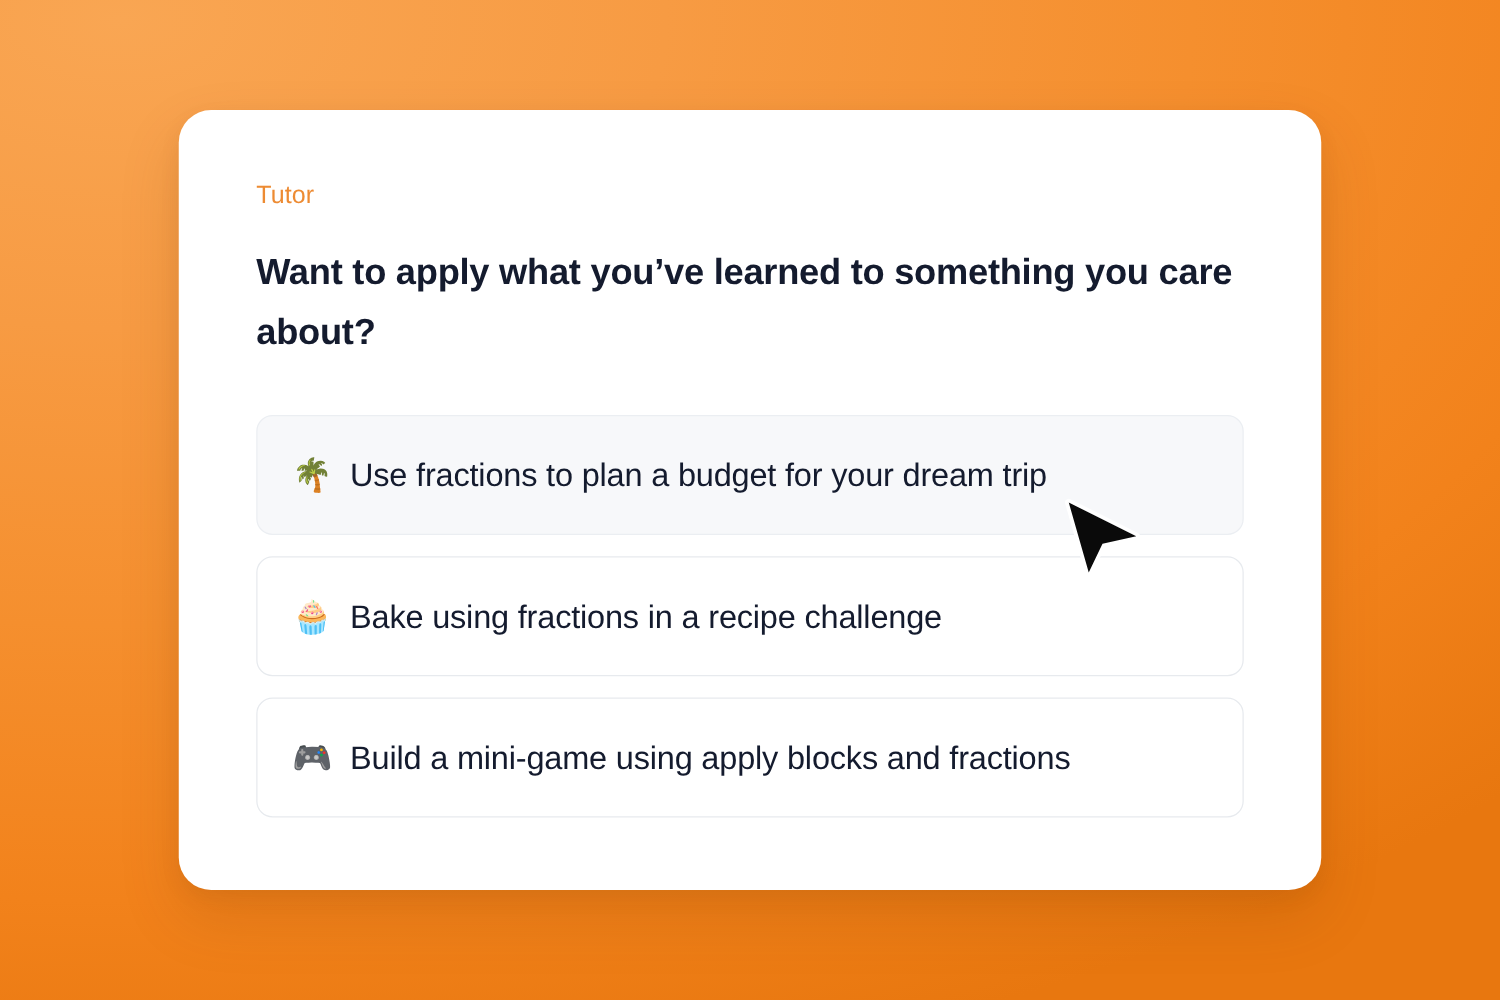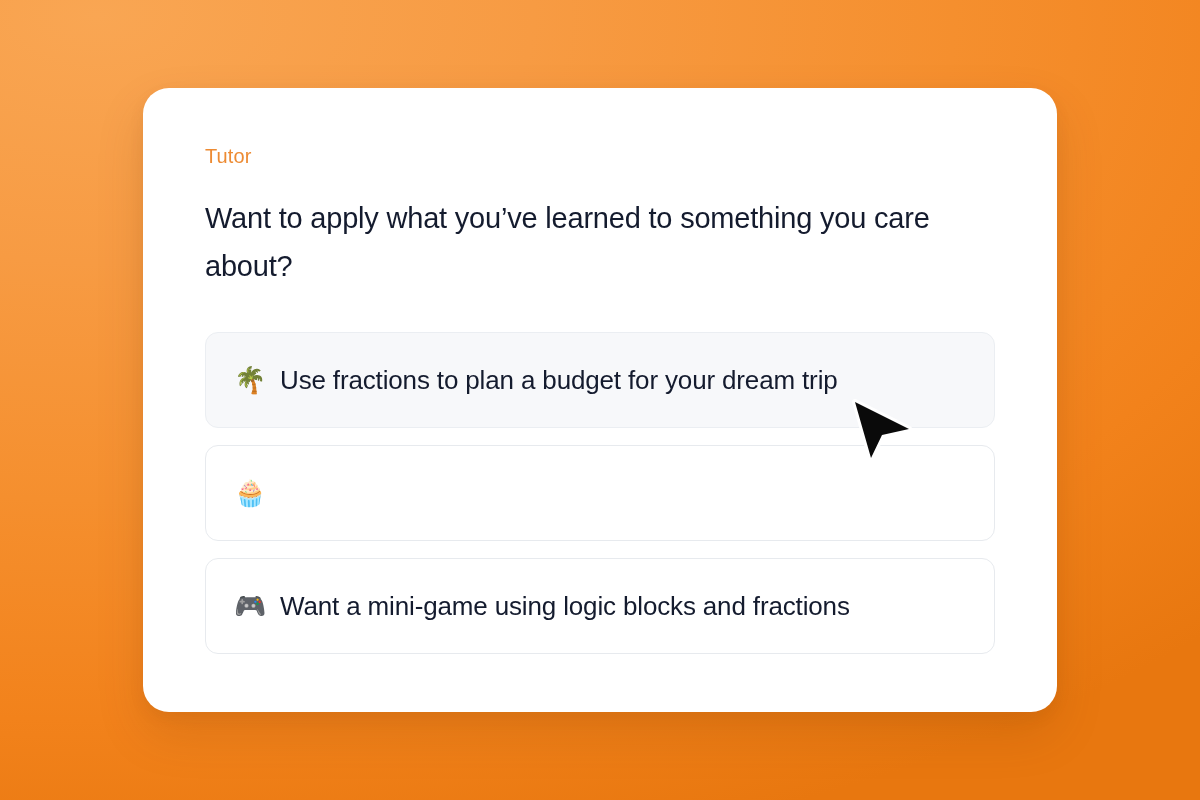--- a/index.html
+++ b/index.html
@@ -51,21 +51,21 @@
     font-weight: 400;
     letter-spacing: 0.1px;
     line-height: 1.2;
     margin-bottom: 26px;
   }
 
   
   .heading {
     color: #141B2E;
     font-size: 29px;
-    font-weight: 400;
+    font-weight: 700;
     line-height: 48px;
     letter-spacing: -0.2px;
     max-width: 790px;
     margin-bottom: 42px;
     margin-top: 20px;
   }
 
   
   .options {
     display: flex;
@@ -129,25 +129,26 @@
 
     <div class="options">
 
       <div class="option selected">
         <span class="option-emoji">🌴</span>
         <span class="option-label">Use fractions to plan a budget for your dream trip</span>
       </div>
 
       <div class="option">
         <span class="option-emoji">🧁</span>
+        <span class="option-label">Bake using fractions in a recipe challenge</span>
       </div>
 
       <div class="option">
         <span class="option-emoji">🎮</span>
-        <span class="option-label">Want a mini-game using logic blocks and fractions</span>
+        <span class="option-label">Build a mini-game using apply blocks and fractions</span>
       </div>
 
     </div>
   </div>
 </div>
 
 <svg class="cursor" viewBox="0 0 66 64">
   <path d="M6 4 L60 31 L33 37 L22 60 Z" fill="#0A0A0A" stroke="#FFFFFF" stroke-width="6" stroke-linejoin="round" stroke-linecap="round"></path>
   <path d="M6 4 L60 31 L33 37 L22 60 Z" fill="#0A0A0A"></path>
 </svg>

